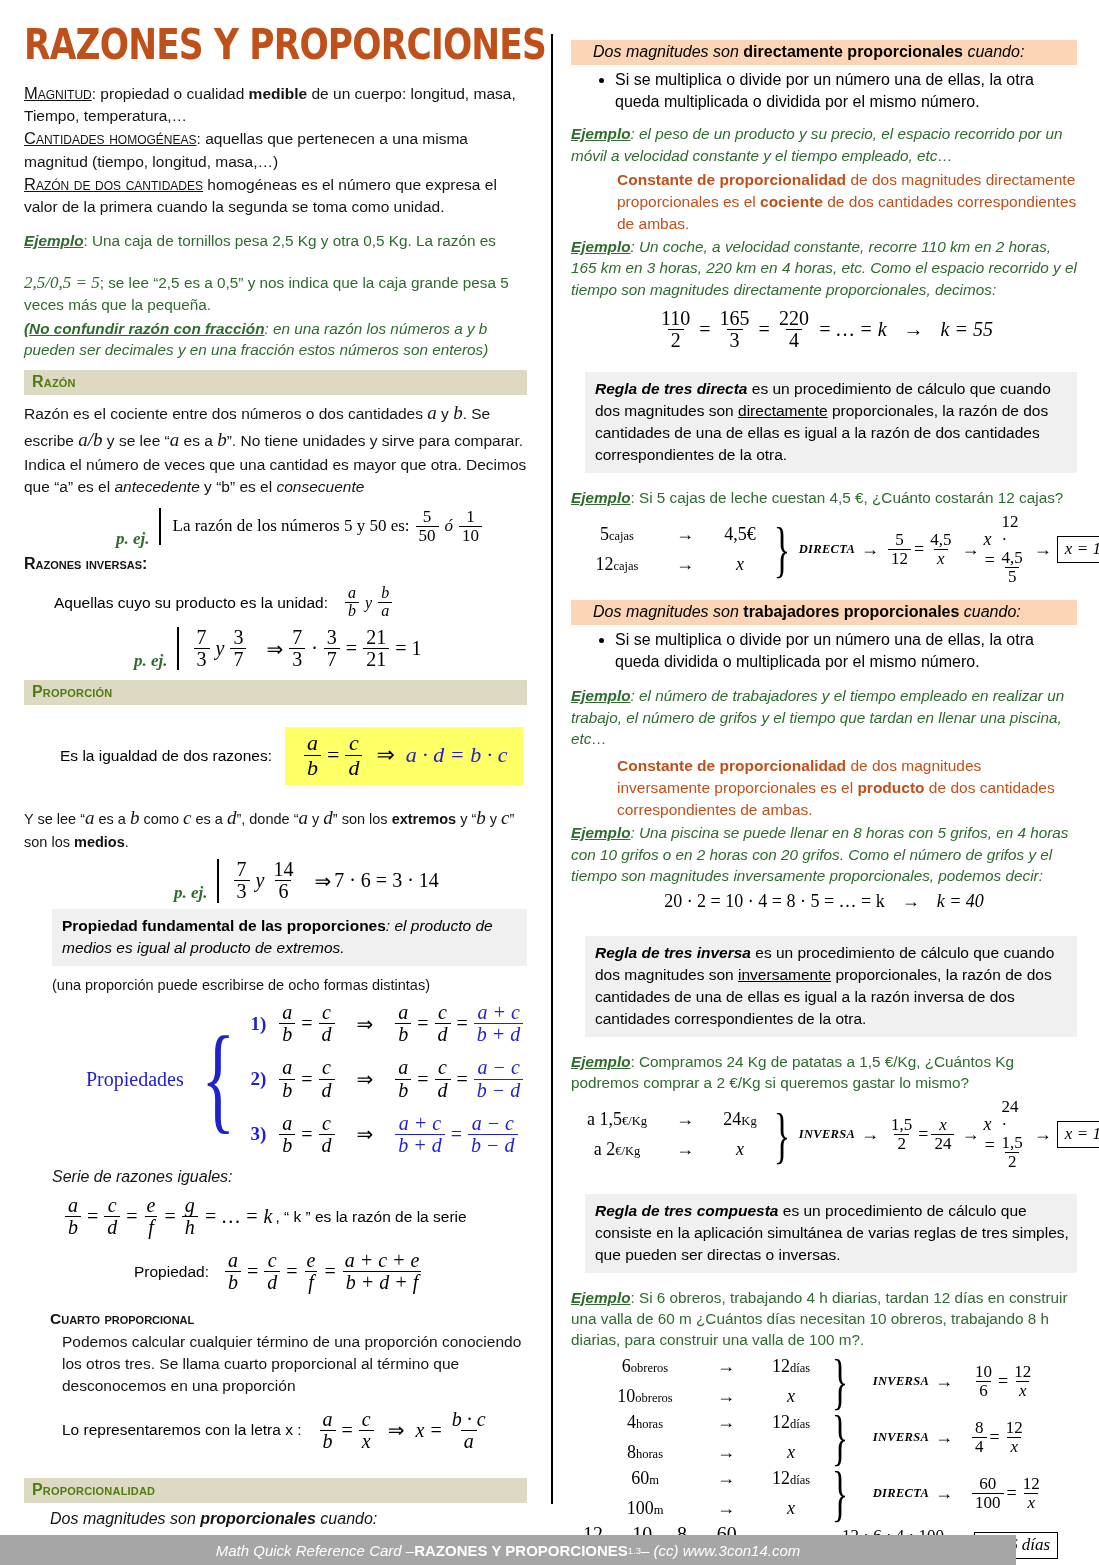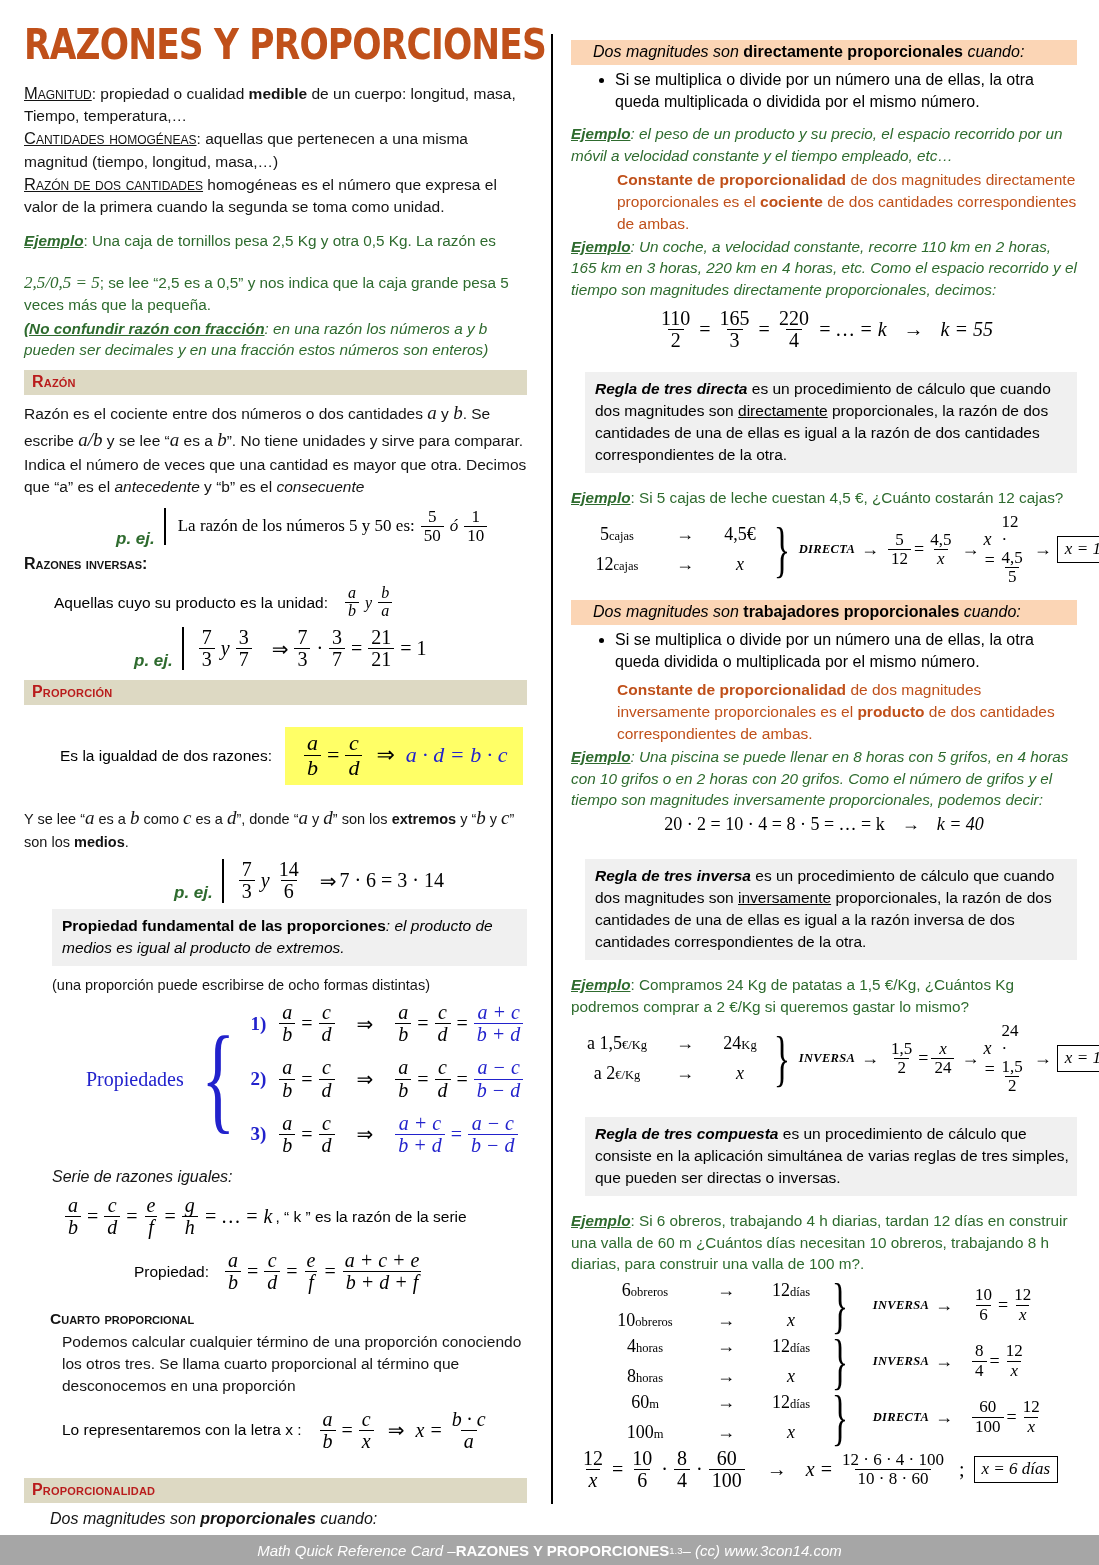--- a/index.html
+++ b/index.html
@@ -51,21 +51,21 @@
 
   
   .sec-bar {
     background:#ddd9c3;
     font-weight:bold;
     font-size:16px;
     font-variant: small-caps;
     letter-spacing:.2px;
     padding: 3px 8px 4px 8px;
     margin: 9px 0 5px 0;
-    color:#b91c1c;
+    color:#4d7c0f;
   }
 
   
   .grey-block {
     background:#f0f0f0;
     padding: 6px 8px 7px 10px;
     font-size:15.5px;
     line-height:1.42;
     margin: 6px 0 6px 0;
   }
@@ -103,21 +103,21 @@
   .frac > .num { padding:0 3px; }
   .frac > .den { padding:0 3px; border-top:1.3px solid currentColor; }
   .frac.sm { font-size:17px; }
   .row-math { display:flex; align-items:center; justify-content:center;
               font-family:"Liberation Serif", serif; font-size:20px; gap:3px; }
   .row-math.left { justify-content:flex-start; }
 
   
   .pej-wrap { display:flex; align-items:center; margin:6px 0 4px 0; }
   .pej-label {
-    font-family:Liberation Sans, sans-serif; font-style:italic; font-weight:bold;
+    font-family:Liberation Serif, serif; font-style:italic; font-weight:bold;
     color:#2e6b2e; font-size:17px; margin-right:9px;margin-top:25px;
   }
   .pej-rule { border-left:2px solid #000; padding-left:12px; }
 
   
   .yellow { background:#ffff66; padding:4px 16px 6px 16px; display:inline-block; }
 
   
   .brace-row { display:flex; align-items:center; }
   .big-brace {
@@ -145,21 +145,21 @@
   }
   .rt-kind {
     font-family:"Liberation Serif", serif; font-style:italic; font-weight:bold;
     font-size:12.5px; letter-spacing:.3px; margin:0 6px 0 2px;
     font-variant: small-caps;
   }
   .boxed { border:1.6px solid #000; padding:2px 7px 3px 7px; white-space:nowrap; }
 
   
   .footer {
-    position:absolute; left:0; bottom:0; width:1099px; height:30px;
+    position:absolute; left:0; bottom:0; width:1016px; height:30px;
     background:#a6a6a6; color:#ffffff;
     display:flex; align-items:center; justify-content:center;
     font-size:15px; font-style:italic;
   }
   .footer b { font-style:normal; font-weight:bold; }
   .footer sup { font-size:9.5px; font-style:normal; }
 
   ul.bul { margin:3px 0 0 0; padding-left:44px; }
   ul.bul li { font-size:16px; line-height:1.38; margin-bottom:0; }
 </style>
@@ -566,20 +566,23 @@
         <span class="boxed mi" style="font-size:17px;">x = 10,8€</span>
       </div>
 
       <div class="orange-bar" style="margin-top:14px;">
         <span>Dos magnitudes son </span><b style="font-style:normal;">trabajadores proporcionales</b><span> cuando:</span>
       </div>
       <ul class="bul">
         <li>Si se multiplica o divide por un número una de ellas, la otra queda dividida o multiplicada por el mismo número.</li>
       </ul>
 
+      <div class="ex" style="margin-top:12px;">
+        <b class="ej-label">Ejemplo</b><span>: el número de trabajadores y el tiempo empleado en realizar un trabajo, el número de grifos y el tiempo que tardan en llenar una piscina, etc…</span>
+      </div>
 
       <div class="brown" style="margin:6px 0 0 46px;">
         <b>Constante de proporcionalidad</b><span> de dos magnitudes inversamente proporcionales es el </span><b>producto</b><span> de dos cantidades correspondientes de ambas.</span>
       </div>
 
       <div class="ex" style="margin-top:1px;">
         <b class="ej-label">Ejemplo</b><span>: Una piscina se puede llenar en 8 horas con 5 grifos, en 4 horas con 10 grifos o en 2 horas con 20 grifos. Como el número de grifos y el tiempo son magnitudes inversamente proporcionales, podemos decir:</span>
       </div>
 
       <div class="row-math" style="margin:4px 0 0 0;font-size:18px;">

